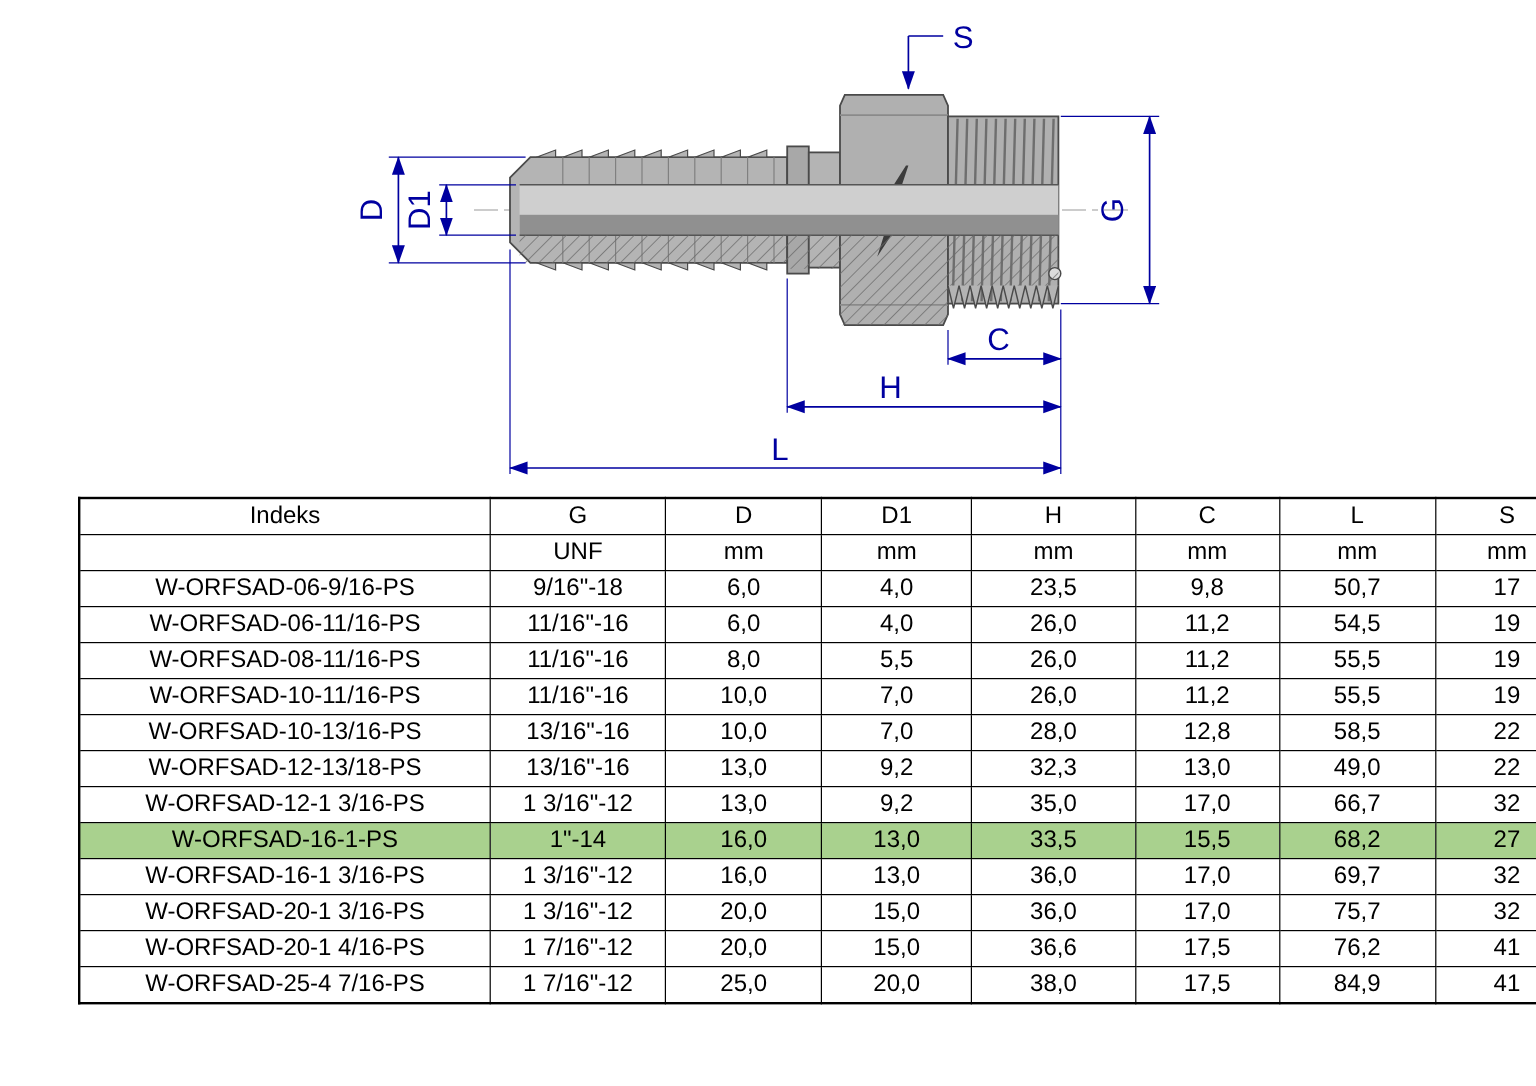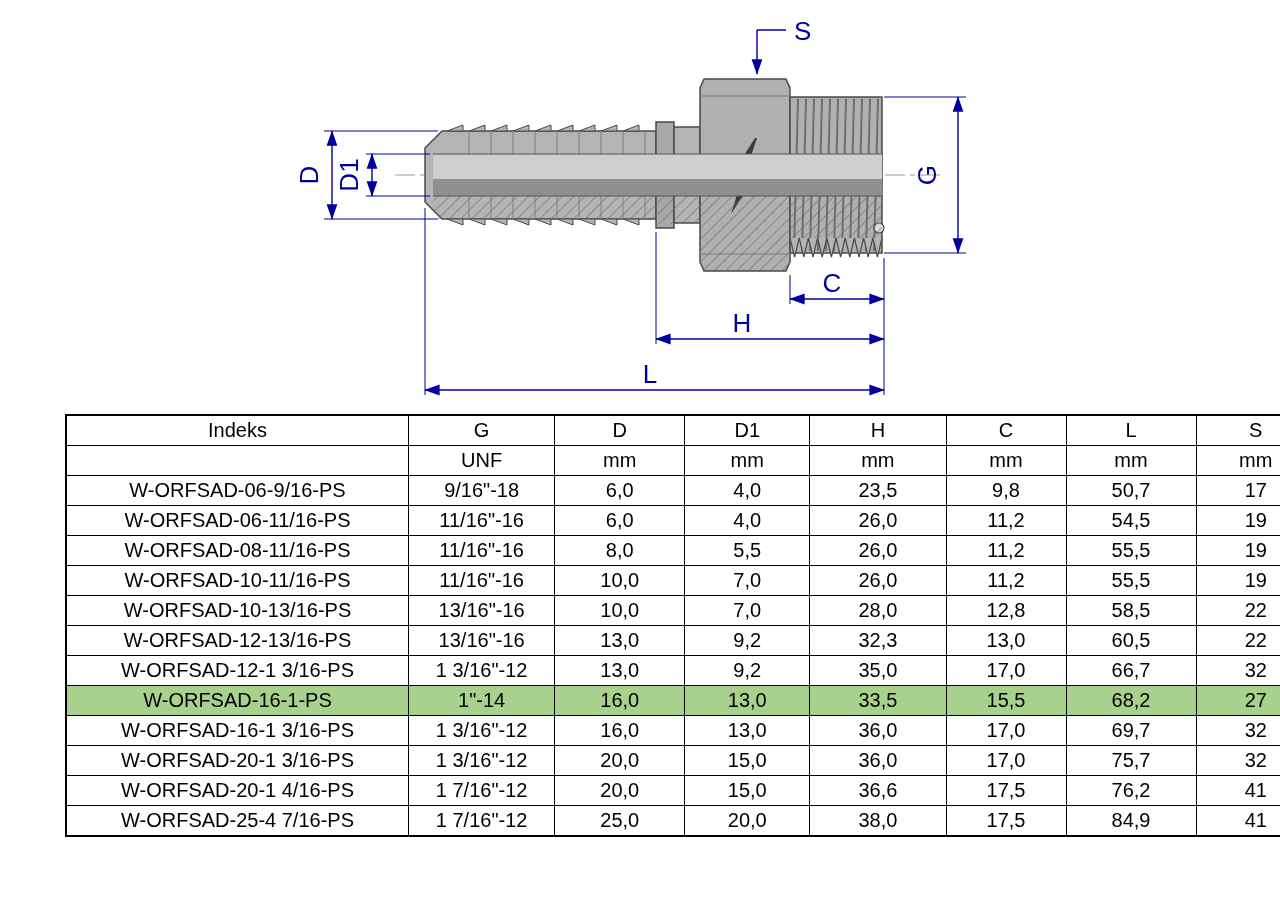--- a/index.html
+++ b/index.html
@@ -169,27 +169,27 @@
             <td>W-ORFSAD-10-13/16-PS</td>
             <td>13/16"-16</td>
             <td>10,0</td>
             <td>7,0</td>
             <td>28,0</td>
             <td>12,8</td>
             <td>58,5</td>
             <td>22</td>
           </tr>
           <tr>
-            <td>W-ORFSAD-12-13/16-PS</td>
+            <td>W-ORFSAD-12-13/18-PS</td>
             <td>13/16"-16</td>
             <td>13,0</td>
             <td>9,2</td>
             <td>32,3</td>
             <td>13,0</td>
-            <td>60,5</td>
+            <td>49,0</td>
             <td>22</td>
           </tr>
           <tr>
             <td>W-ORFSAD-12-1 3/16-PS</td>
             <td>1 3/16"-12</td>
             <td>13,0</td>
             <td>9,2</td>
             <td>35,0</td>
             <td>17,0</td>
             <td>66,7</td>

